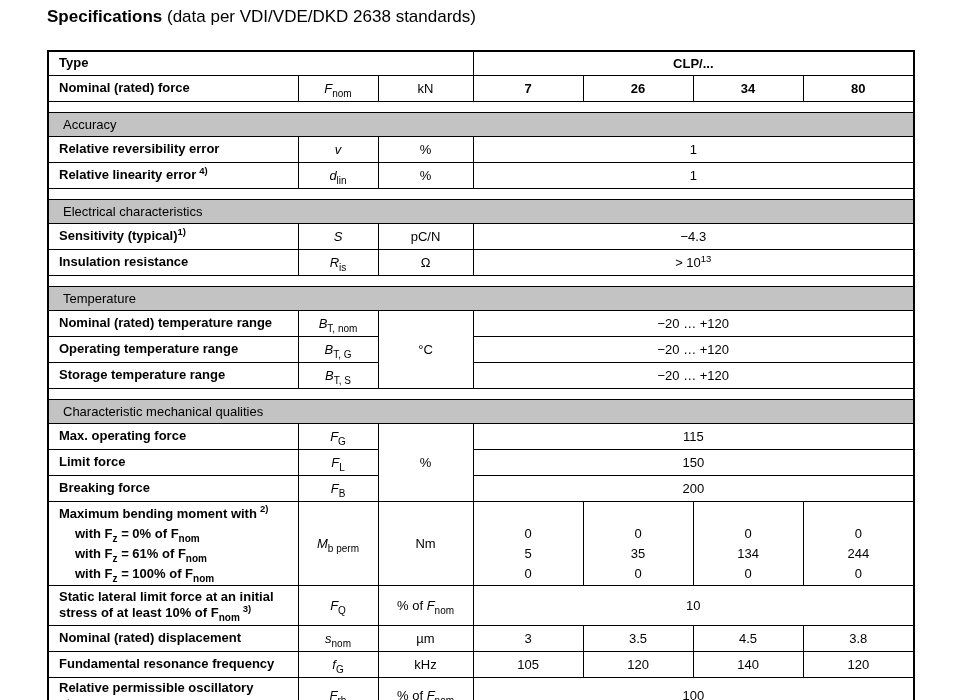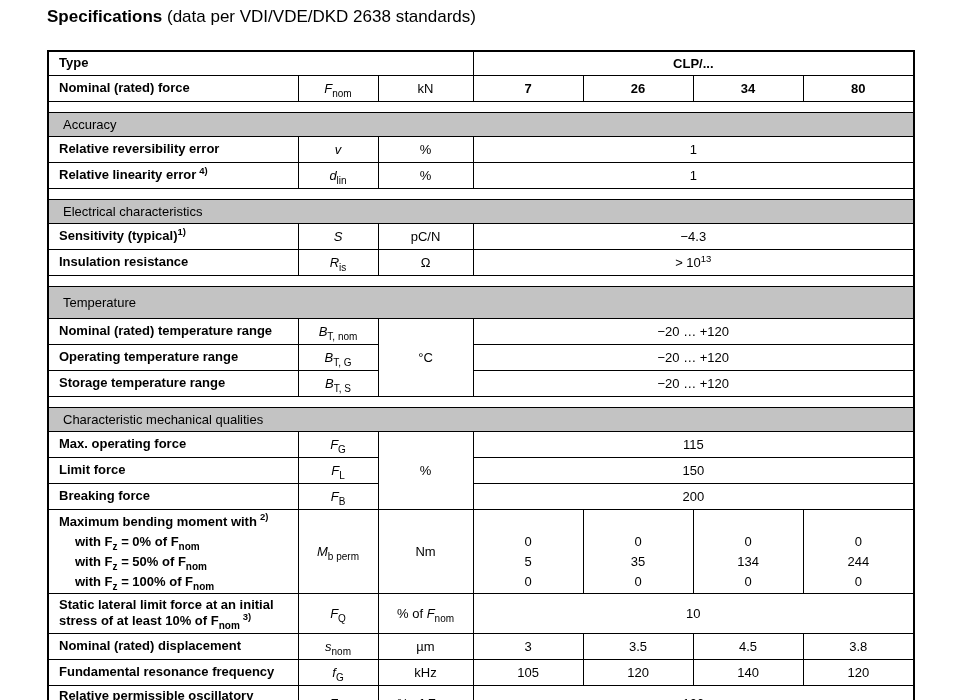--- a/index.html
+++ b/index.html
@@ -93,21 +93,21 @@
     <td class="lbl"><span>Insulation resistance</span></td>
     <td class="c"><i class="sym">R</i><sub>is</sub></td>
     <td class="c"><span>Ω</span></td>
     <td class="c" colspan="4"><span>&gt; 10</span><sup>13</sup></td>
   </tr>
 
   <tr class="gap" style="height:11px">
         <td colspan="7"></td>
       </tr>
 
-  <tr style="height:32px">
+  <tr style="height:24px">
     <td class="sec" colspan="7"><span>Temperature</span></td>
   </tr>
   <tr style="height:26px">
     <td class="lbl"><span>Nominal (rated) temperature range</span></td>
     <td class="c"><i class="sym">B</i><sub>T, nom</sub></td>
     <td class="c" rowspan="3"><span>°C</span></td>
     <td class="c" colspan="4"><span>−20 … +120</span></td>
   </tr>
   <tr style="height:26px">
     <td class="lbl"><span>Operating temperature range</span></td>
@@ -141,21 +141,21 @@
   <tr style="height:26px">
     <td class="lbl"><span>Breaking force</span></td>
     <td class="c"><i class="sym">F</i><sub>B</sub></td>
     <td class="c" colspan="4"><span>200</span></td>
   </tr>
 
   <tr style="height:83px">
     <td class="lbl bm-lbl">
       <div class="bm-head"><span>Maximum bending moment with</span><sup class="fnsp">2)</sup></div>
       <div class="bm-cond"><span>with F</span><sub>z</sub><span> = 0% of F</span><sub>nom</sub></div>
-      <div class="bm-cond"><span>with F</span><sub>z</sub><span> = 50% of F</span><sub>nom</sub></div>
+      <div class="bm-cond"><span>with F</span><sub>z</sub><span> = 61% of F</span><sub>nom</sub></div>
       <div class="bm-cond"><span>with F</span><sub>z</sub><span> = 100% of F</span><sub>nom</sub></div>
     </td>
     <td class="c"><i class="sym">M</i><sub>b perm</sub></td>
     <td class="c"><span>Nm</span></td>
     <td class="bm-val">
           <div>0</div>
           <div>5</div>
           <div>0</div>
         </td>
     <td class="bm-val">

